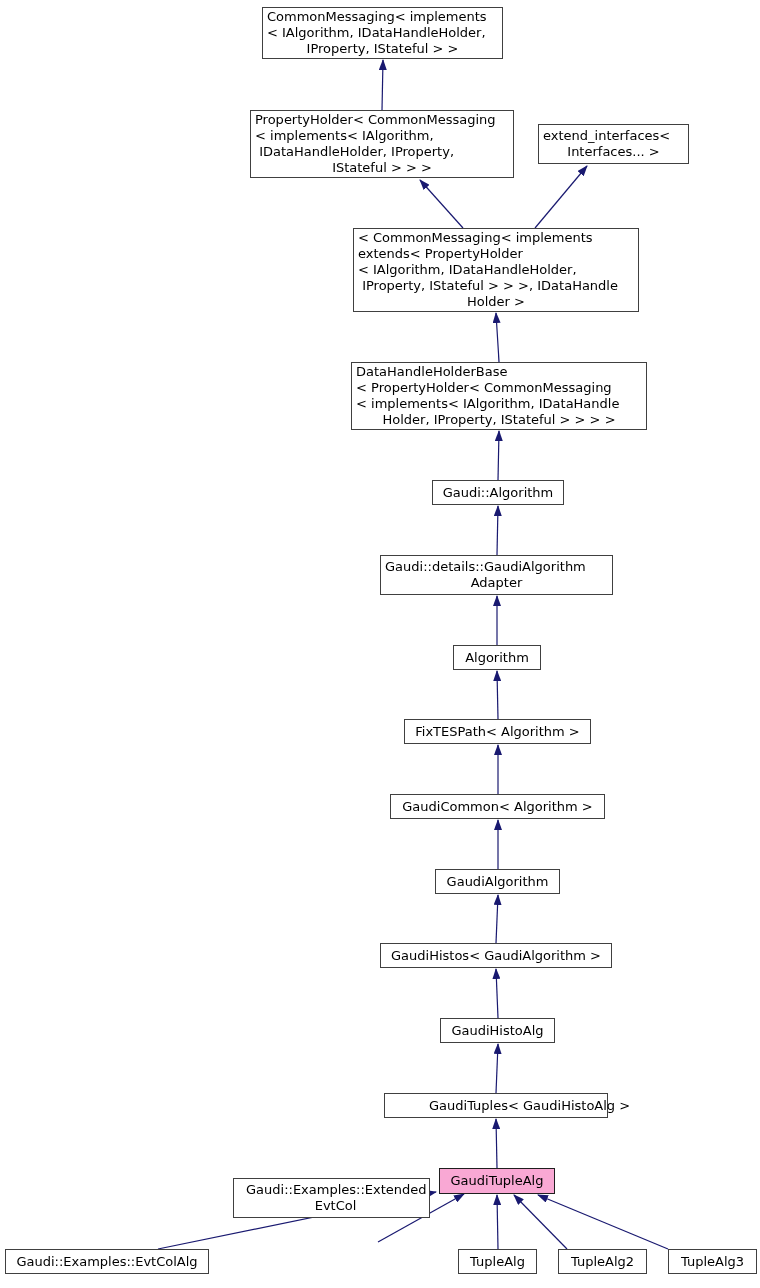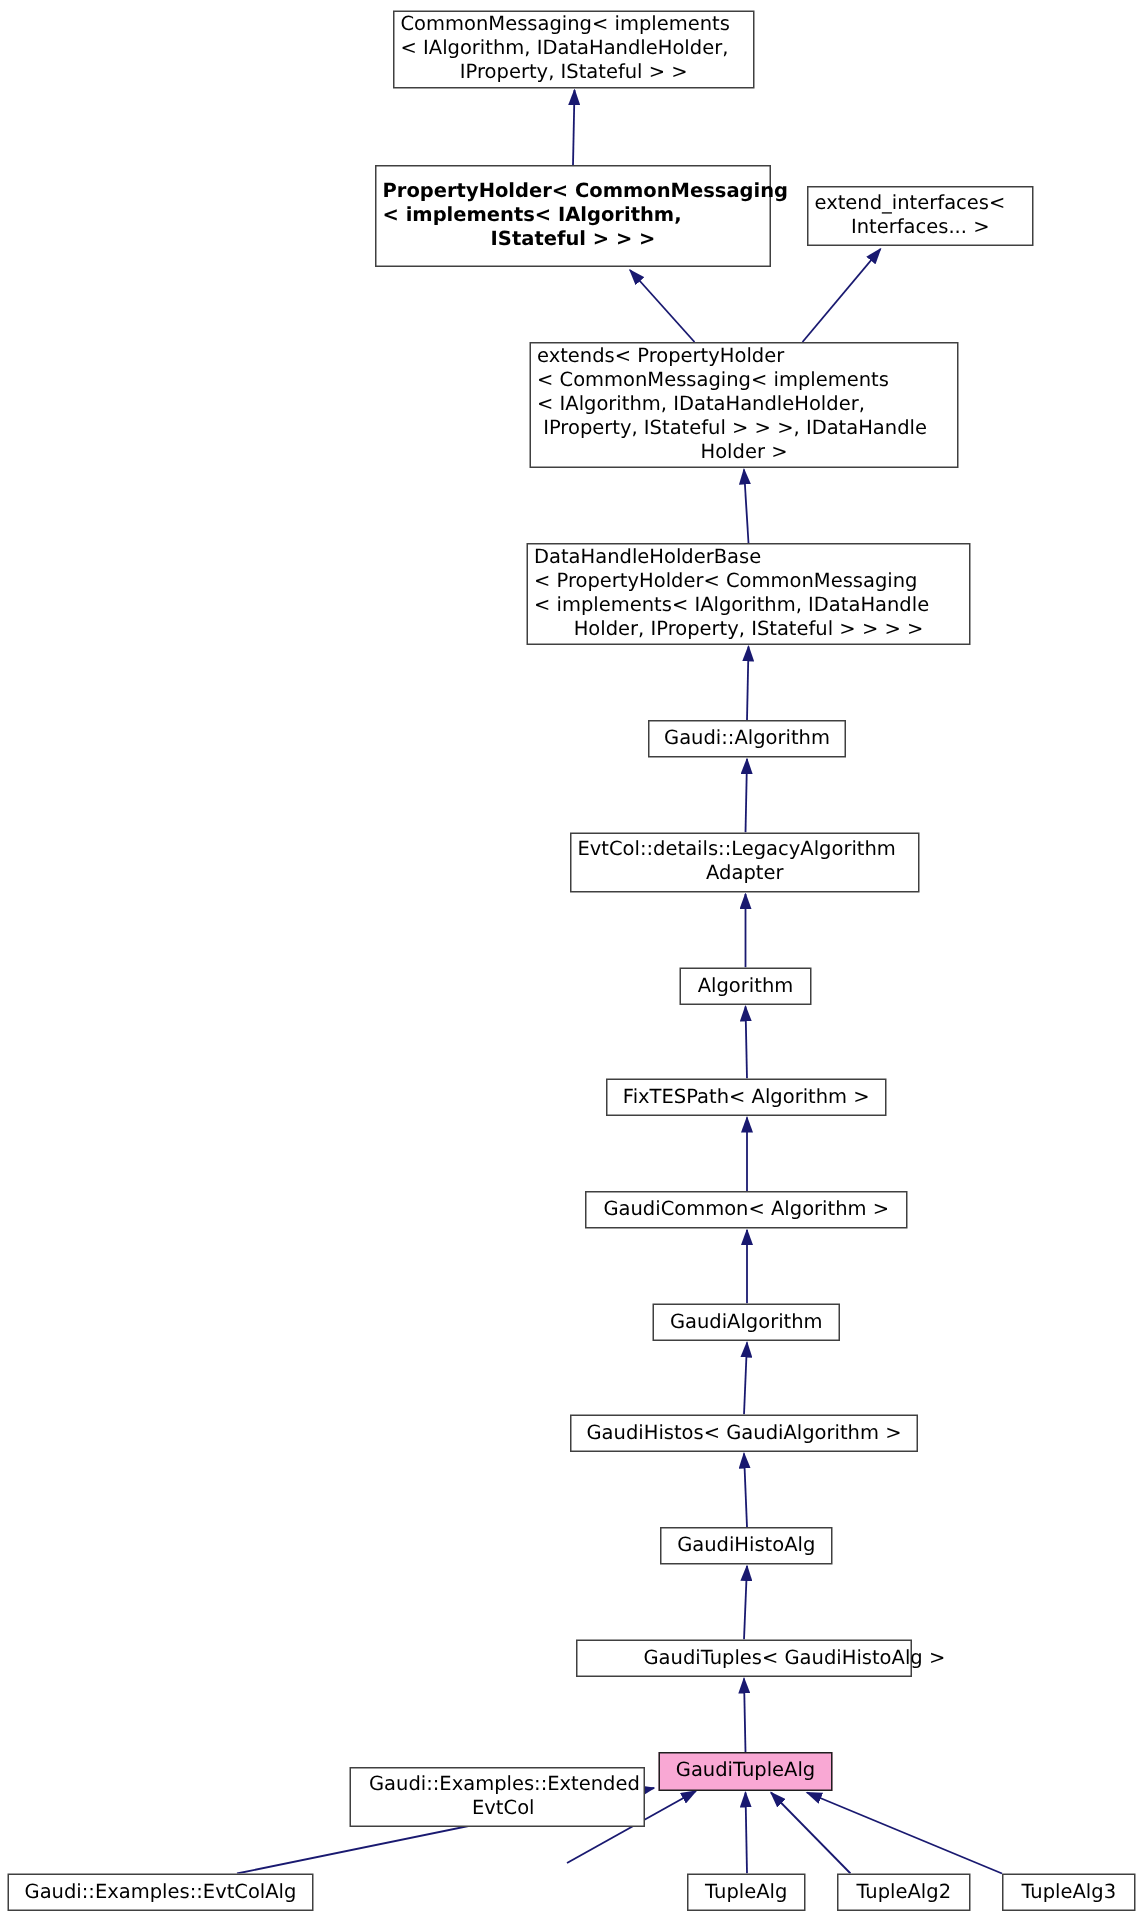--- a/index.html
+++ b/index.html
@@ -79,47 +79,48 @@
       <line x1="498" y1="1249" x2="497" y2="1195" stroke="#191970" stroke-width="1.2" marker-end="url(#arrowhead)"></line>
       <line x1="567" y1="1249" x2="514" y2="1195" stroke="#191970" stroke-width="1.2" marker-end="url(#arrowhead)"></line>
       <line x1="668" y1="1249" x2="538" y2="1195" stroke="#191970" stroke-width="1.2" marker-end="url(#arrowhead)"></line>
     </svg>
   <div id="nodes-layer">
       <div class="node" style="left: 262px; top: 7px; width: 241px; height: 52px;">
         <div class="ln">CommonMessaging&lt; implements</div>
         <div class="ln">&lt; IAlgorithm, IDataHandleHolder,</div>
         <div class="ln">IProperty, IStateful &gt; &gt;</div>
       </div>
-      <div class="node" style="left: 250px; top: 110px; width: 264px; height: 68px; font-weight: bold;">
+      <div class="node" style="left: 250px; top: 110px; width: 264px; height: 68px;">
         <div class="ln">PropertyHolder&lt; CommonMessaging</div>
         <div class="ln">&lt; implements&lt; IAlgorithm,</div>
+        <div class="ln"> IDataHandleHolder, IProperty,</div>
         <div class="ln">IStateful &gt; &gt; &gt;</div>
       </div>
       <div class="node" style="left: 538px; top: 124px; width: 151px; height: 40px;">
         <div class="ln">extend_interfaces&lt;</div>
         <div class="ln">Interfaces... &gt;</div>
       </div>
       <div class="node" style="left: 353px; top: 228px; width: 286px; height: 84px;">
+        <div class="ln">&lt; CommonMessaging&lt; implements</div>
         <div class="ln">extends&lt; PropertyHolder</div>
-        <div class="ln">&lt; CommonMessaging&lt; implements</div>
         <div class="ln">&lt; IAlgorithm, IDataHandleHolder,</div>
         <div class="ln"> IProperty, IStateful &gt; &gt; &gt;, IDataHandle</div>
         <div class="ln">Holder &gt;</div>
       </div>
       <div class="node" style="left: 351px; top: 362px; width: 296px; height: 68px;">
         <div class="ln">DataHandleHolderBase</div>
         <div class="ln">&lt; PropertyHolder&lt; CommonMessaging</div>
         <div class="ln">&lt; implements&lt; IAlgorithm, IDataHandle</div>
         <div class="ln">Holder, IProperty, IStateful &gt; &gt; &gt; &gt;</div>
       </div>
       <div class="node" style="left: 432px; top: 480px; width: 132px; height: 25px;">
         <div class="ln">Gaudi::Algorithm</div>
       </div>
       <div class="node" style="left: 380px; top: 555px; width: 233px; height: 40px;">
-        <div class="ln">EvtCol::details::LegacyAlgorithm</div>
+        <div class="ln">Gaudi::details::GaudiAlgorithm</div>
         <div class="ln">Adapter</div>
       </div>
       <div class="node" style="left: 453px; top: 645px; width: 88px; height: 25px;">
         <div class="ln">Algorithm</div>
       </div>
       <div class="node" style="left: 404px; top: 719px; width: 187px; height: 25px;">
         <div class="ln">FixTESPath&lt; Algorithm &gt;</div>
       </div>
       <div class="node" style="left: 390px; top: 794px; width: 215px; height: 25px;">
         <div class="ln">GaudiCommon&lt; Algorithm &gt;</div>

